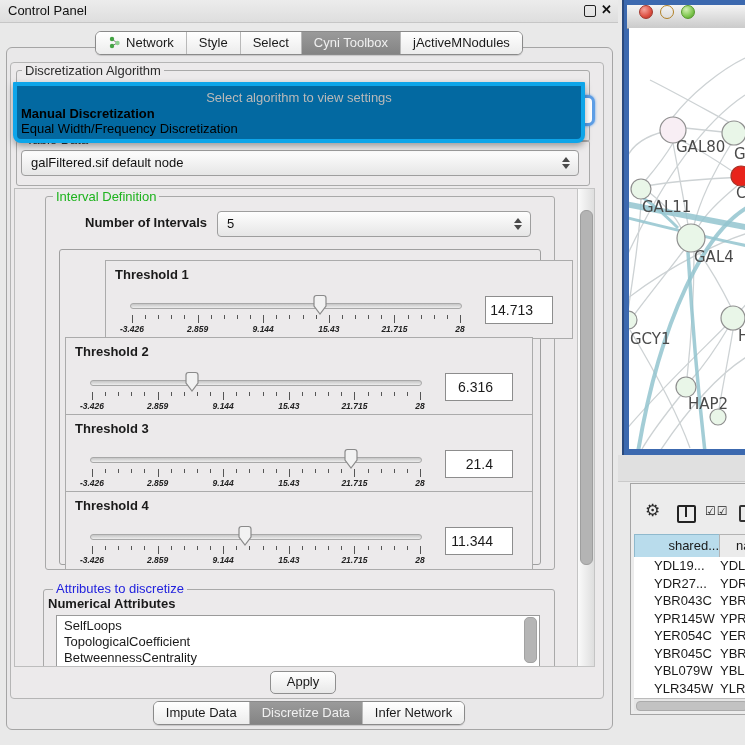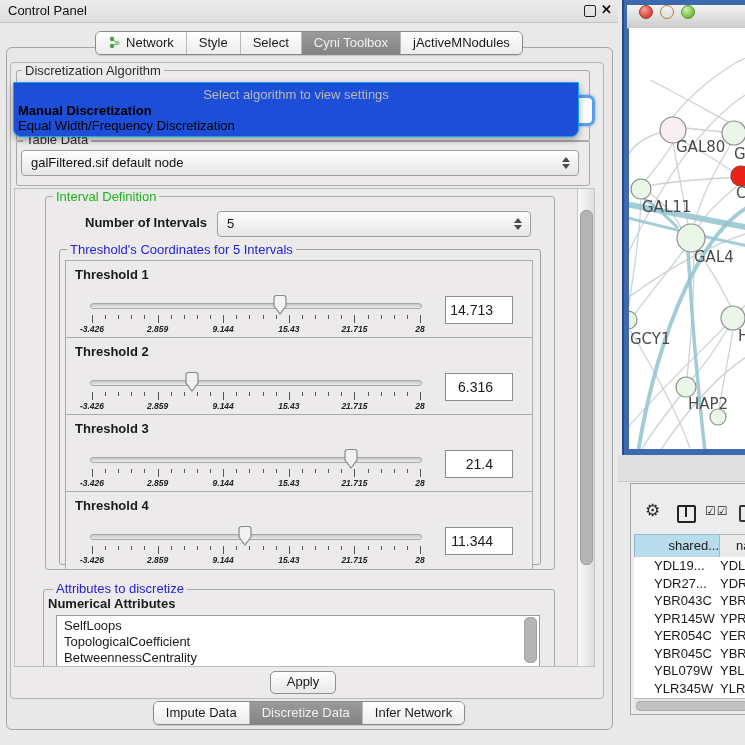--- a/index.html
+++ b/index.html
@@ -22,21 +22,21 @@
   .tab:first-child{border-left:none;}
   .tab.sel{background:linear-gradient(#9a9a9a,#848484);color:#f0f0f0;}
   #outer-panel{left:6px;top:47px;width:605px;height:681px;background:#e9e8e9;border:1px solid #a5a5a5;border-radius:6px;}
   #inner-panel{left:10px;top:62px;width:592px;height:635px;background:#eceaeb;border:1px solid #b5b5b5;border-radius:4px;}
   .group{border:1px solid #a9a9a9;border-radius:3px;}
   .group-title{font-size:13px;background:#eceaeb;padding:0 3px;line-height:13px;}
   #algo-group{left:16px;top:70px;width:572px;height:70px;}
   #algo-title{left:22px;top:64px;color:#2c2c2c;}
   #algo-combo-ring{left:556px;top:95px;width:33px;height:25px;border-radius:7px;background:#fff;
     border:3px solid #5d9ee6;box-shadow:0 0 3px #5d9ee6;z-index:5;}
-  #algo-popup{left:13px;top:82px;width:564px;height:53px;background:#1d4ed8;border:1px solid #0ea5e9;
+  #algo-popup{left:13px;top:82px;width:564px;height:53px;background:#0369a1;border:4px solid #0ea5e9;
     border-radius:1px 1px 8px 8px;box-shadow:0 3px 7px rgba(0,0,0,.35);z-index:20;}
   #popup-hint{left:0;top:4px;width:564px;text-align:center;font-size:13px;color:#b9b9b9;}
   .popup-opt{left:3px;width:556px;font-size:13px;color:#000;padding-left:1px;}
   #popup-opt-0{top:20px;font-weight:bold;}
   #popup-opt-1{top:35px;}
   #td-group{left:16px;top:140px;width:572px;height:44px;}
   #td-title{left:23px;top:133px;color:#2c2c2c;}
   .combo{background:linear-gradient(#fefefe,#e6e6e6);border:1px solid #9e9e9e;border-radius:4px;
     font-size:13px;line-height:24px;padding-left:9px;color:#111;}
   #td-combo{left:21px;top:150px;width:547px;height:24px;}
@@ -159,32 +159,31 @@
   <div class="abs group-title" id="int-title">Interval Definition</div>
   <div class="abs" id="noi-label">Number of Intervals</div>
   <div class="abs combo" id="noi-combo">
     <span>5</span>
     <span class="spin" style="right:9px;top:6px;">
         <span class="up"></span>
         <span class="dn"></span>
       </span>
   </div>
   <div class="abs group" id="thr-group"></div>
-  <div class="abs group-title" id="thr-title">Threshold's Coordinates for 5 Intervals</div>
   <div id="thr-rows"></div>
   <div class="abs group" id="attr-group"></div>
   <div class="abs group-title" id="attr-title">Attributes to discretize</div>
   <div class="abs" id="num-label">Numerical Attributes</div>
   <div class="abs" id="attr-list">
       <div class="attr-item" style="top: 2px;">SelfLoops</div>
       <div class="attr-item" style="top: 18px;">TopologicalCoefficient</div>
       <div class="attr-item" style="top: 34px;">BetweennessCentrality</div>
     </div>
   <div class="abs" id="attr-scroll"></div>
-<div class="thr-row" style="top: 71px;">
+<div class="thr-row" style="top: 71px; margin-left: 40px;">
       <div class="thr-label">Threshold 1</div>
       <div class="thr-track"></div>
       <div class="tick" style="left: 26px; top: 54px; height: 8px;"></div>
       <div class="tick" style="left: 39.12px; top: 54px; height: 4px;"></div>
       <div class="tick" style="left: 52.24px; top: 54px; height: 4px;"></div>
       <div class="tick" style="left: 65.36px; top: 54px; height: 4px;"></div>
       <div class="tick" style="left: 78.48px; top: 54px; height: 4px;"></div>
       <div class="tick" style="left: 91.6px; top: 54px; height: 8px;"></div>
       <div class="tick" style="left: 104.72px; top: 54px; height: 4px;"></div>
       <div class="tick" style="left: 117.84px; top: 54px; height: 4px;"></div>

